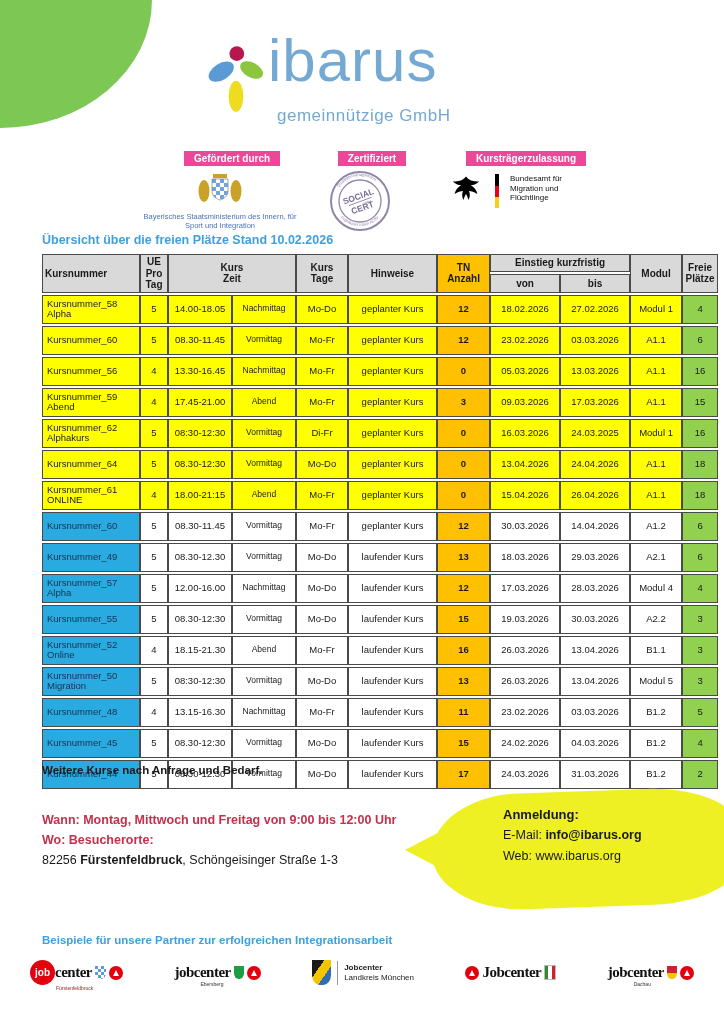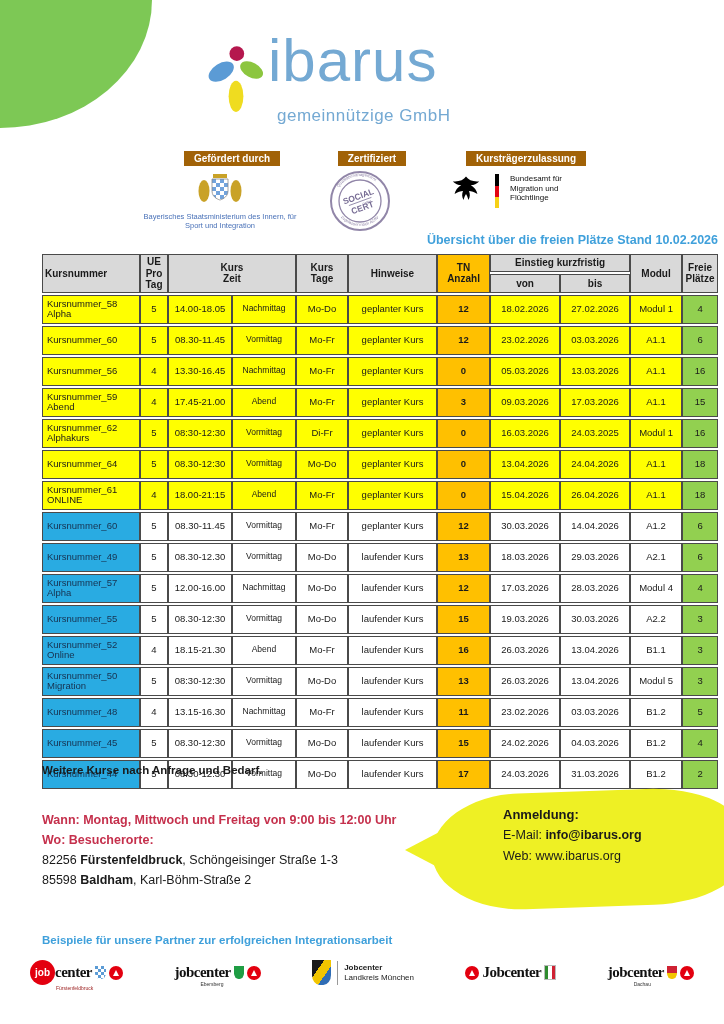--- a/index.html
+++ b/index.html
@@ -17,32 +17,32 @@
 
   
   .brand-mark{position:absolute;left:204px;top:36px;}
   .brand-name{position:absolute;left:268px;top:26px;font-size:60px;font-weight:400;
               color:#74a9d3;letter-spacing:1px;}
   .brand-sub{position:absolute;left:277px;top:106px;font-size:17px;color:#74a9d3;letter-spacing:.5px;}
 
   
   .badges{position:absolute;left:0;top:148px;width:724px;height:90px;}
   .badge{position:absolute;text-align:center;}
-  .badge-label{display:inline-block;background:#a16207;color:#ffffff;font-weight:bold;
+  .badge-label{display:inline-block;background:#ec4899;color:#ffffff;font-weight:bold;
                font-size:10px;padding:2px 10px;margin-bottom:4px;margin-left:24px;}
   .badge-funded{left:140px;width:160px;}
   .badge-cert{left:300px;width:120px;}
   .badge-adm{left:442px;width:140px;}
   .badge-caption{font-size:7.5px;color:#4a72b8;line-height:1.25;margin-top:2px;}
   .bamf{display:flex;align-items:flex-start;justify-content:center;gap:11px;margin-top:4px;}
   .bamf-stripe{width:4px;height:34px;background:linear-gradient(#000 0 34%,#e30613 34% 67%,#f7d117 67%);}
   .bamf-text{font-size:8px;text-align:left;width:66px;line-height:1.2;color:#111;}
 
   
-  .table-title{position:absolute;left:42px;top:233px;width:676px;text-align:right;
+  .table-title{position:absolute;left:42px;top:233px;width:676px;text-align:left;
                font-size:12.5px;font-weight:bold;color:#3fa0db;}
   table.courses{position:absolute;left:42px;top:252px;width:676px;
                 border-collapse:separate;border-spacing:0 2px;table-layout:fixed;}
   .courses th,.courses td{border:1px solid #4a4a4a;padding:1px 2px;font-size:9.5px;
                           text-align:center;vertical-align:middle;overflow:hidden;}
   .courses th{background:#d9d9d9;font-weight:bold;font-size:10px;white-space:pre-line;line-height:1.15;}
   .courses th.th-tn{background:#ffc000;}
   .courses th.th-kurs{text-align:left;}
   .courses td{height:25px;line-height:1.1;}
   td.cell-course{text-align:left;padding-left:4px;}
@@ -416,21 +416,20 @@
 
   <div class="note">Weitere Kurse nach Anfrage und Bedarf.</div>
 
   <div class="bubble"></div>
   <div class="bubble-tip"></div>
 
   <div class="visit">
     <div class="red">Wann: Montag, Mittwoch und Freitag von 9:00 bis 12:00 Uhr</div>
     <div class="red">Wo: Besucherorte:</div>
     <div><span>82256 </span><b>Fürstenfeldbruck</b><span>, Schöngeisinger Straße 1-3</span></div>
-    <div><span>85598 </span><b>Baldham</b><span>, Karl-Böhm-Straße 2</span></div>
   </div>
 
   <div class="anmeldung">
     <div class="t">Anmeldung:</div>
     <div><span>E-Mail: </span><b>info@ibarus.org</b></div>
     <div><span>Web: </span><span>www.ibarus.org</span></div>
   </div>
 
   <div class="partners-heading">Beispiele für unsere Partner zur erfolgreichen Integrationsarbeit</div>
 

